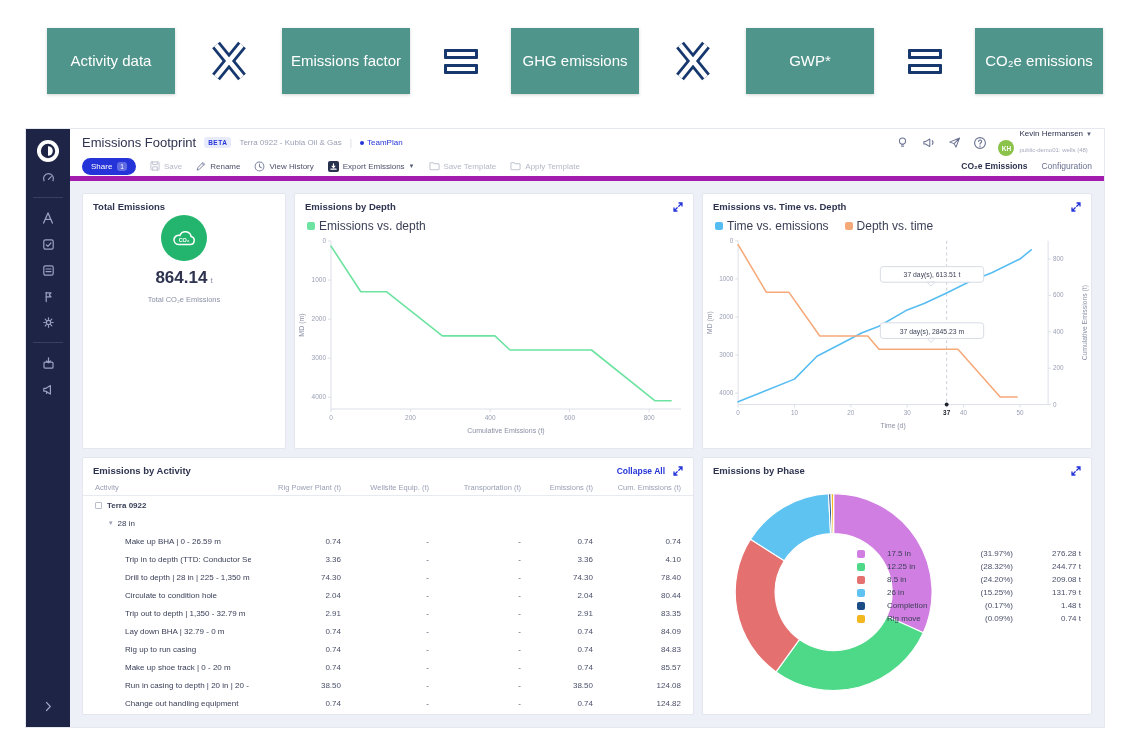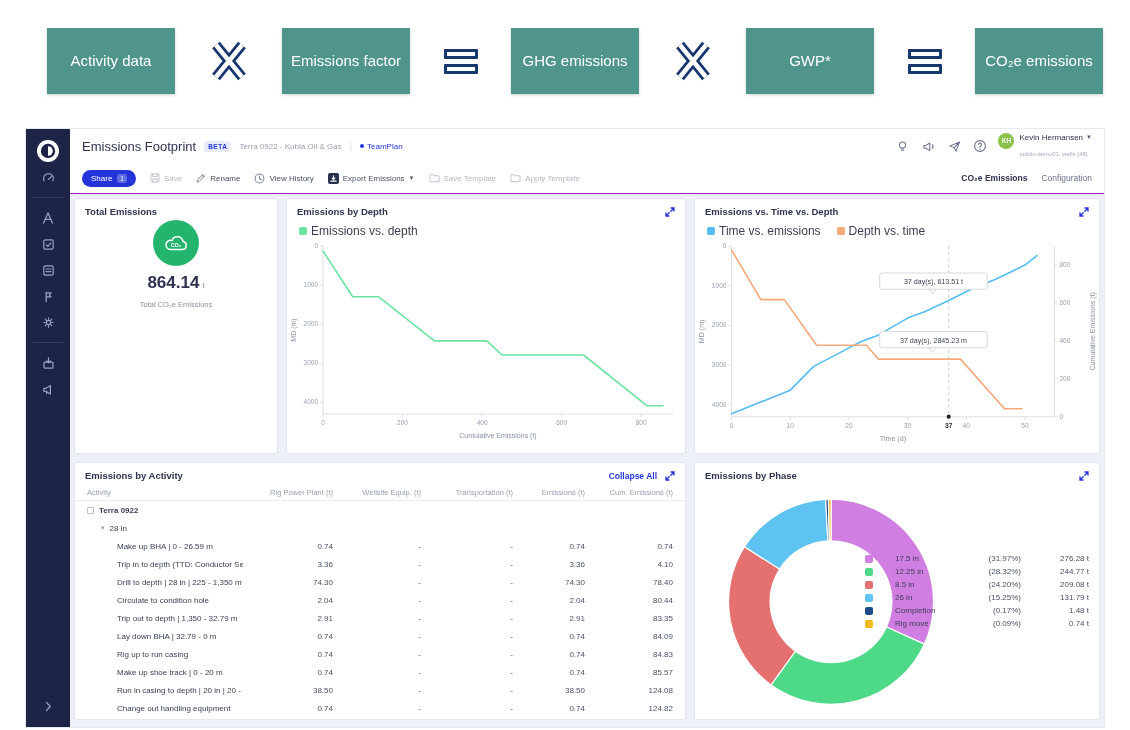--- a/index.html
+++ b/index.html
@@ -32,21 +32,21 @@
   .hl{display:flex;align-items:center;gap:8px;min-width:0}
   .title{font-size:13px;font-weight:normal;color:var(--text)}
   .badge{font-size:6.5px;font-weight:bold;color:var(--accent);background:#e8ebfb;border-radius:3px;padding:2px 4px;letter-spacing:.5px}
   .proj{font-size:8px;color:#9aa0b5}
   .hsep{color:#d6d9e2;font-size:9px}
   .plan{display:flex;align-items:center;gap:3px;font-size:8px;color:var(--accent);cursor:pointer}
   .plan .dot{width:4px;height:4px;border-radius:50%;background:var(--accent)}
   .hr{display:flex;align-items:center;gap:10px}
   .hic{width:16px;height:16px;display:flex;align-items:center;justify-content:center;cursor:pointer}
   .hic svg{stroke:#6a7190;fill:none;stroke-width:1.1;stroke-linecap:round;stroke-linejoin:round}
-  .user{display:flex;align-items:flex-start;gap:5px;cursor:pointer}
+  .user{display:flex;align-items:flex-end;gap:5px;cursor:pointer}
   .avatar{width:16px;height:16px;border-radius:50%;background:#8bc34a;color:#fff;font-size:6.5px;font-weight:bold;display:flex;align-items:center;justify-content:center}
   .uname{font-size:8px;color:var(--text);display:flex;align-items:center;gap:3px}
   .usub{font-size:6px;color:#a6abbd;text-align:right}
   .caret{font-size:6px;color:#555b73}
 
   
   .tbar{height:30px;display:flex;align-items:center;justify-content:space-between;padding:0 12px;background:#fff}
   .tl{display:flex;align-items:center;gap:14px}
   .share{display:flex;align-items:center;gap:5px;background:var(--accent);color:#fff;border:none;border-radius:10px;height:17px;padding:0 9px;font-size:8px;font-weight:normal;cursor:pointer}
   .sbadge{background:rgba(255,255,255,.28);border-radius:3px;font-size:6.5px;padding:1px 3px}
@@ -54,21 +54,21 @@
   .tbtn.dis{color:#b3b8c7}
   .tbtn svg{stroke:#7d84a0;fill:none;stroke-width:1.1;stroke-linecap:round;stroke-linejoin:round}
   .tbtn.dis svg{stroke:#c0c4d2}
   .exic{width:11px;height:11px;background:#27324e;border-radius:2px;display:flex;align-items:center;justify-content:center}
   .exic svg{stroke:#fff;stroke-width:1.3}
   .tabs{display:flex;align-items:center;gap:14px}
   .tab{font-size:8.5px;color:#6a7190;cursor:pointer}
   .tab.on{color:var(--text);font-weight:bold}
 
   
-  .content{flex:1;background:var(--bg);padding:4px;border-top:1px solid #a21caf}
+  .content{flex:1;background:var(--bg);padding:12px;border-top:5px solid #a21caf}
   .row1{display:grid;grid-template-columns:204px 400px 1fr;gap:8px;height:256px}
   .row2{display:grid;grid-template-columns:612px 1fr;gap:8px;height:258px;margin-top:8px}
   .panel{background:#fff;border:1px solid var(--bd);border-radius:2px;position:relative;overflow:hidden}
   .phead{display:flex;align-items:center;justify-content:space-between;padding:7px 10px 3px;font-size:9.5px;font-weight:bold;color:var(--text)}
   .exp{cursor:pointer;display:flex}
   .exp svg{stroke:var(--accent);fill:none;stroke-width:1.3;stroke-linecap:round}
 
   
   .totbody{display:flex;flex-direction:column;align-items:center;justify-content:flex-start;height:200px;gap:7px}
   .totico{width:46px;height:46px;border-radius:50%;background:var(--green);display:flex;align-items:center;justify-content:center}

